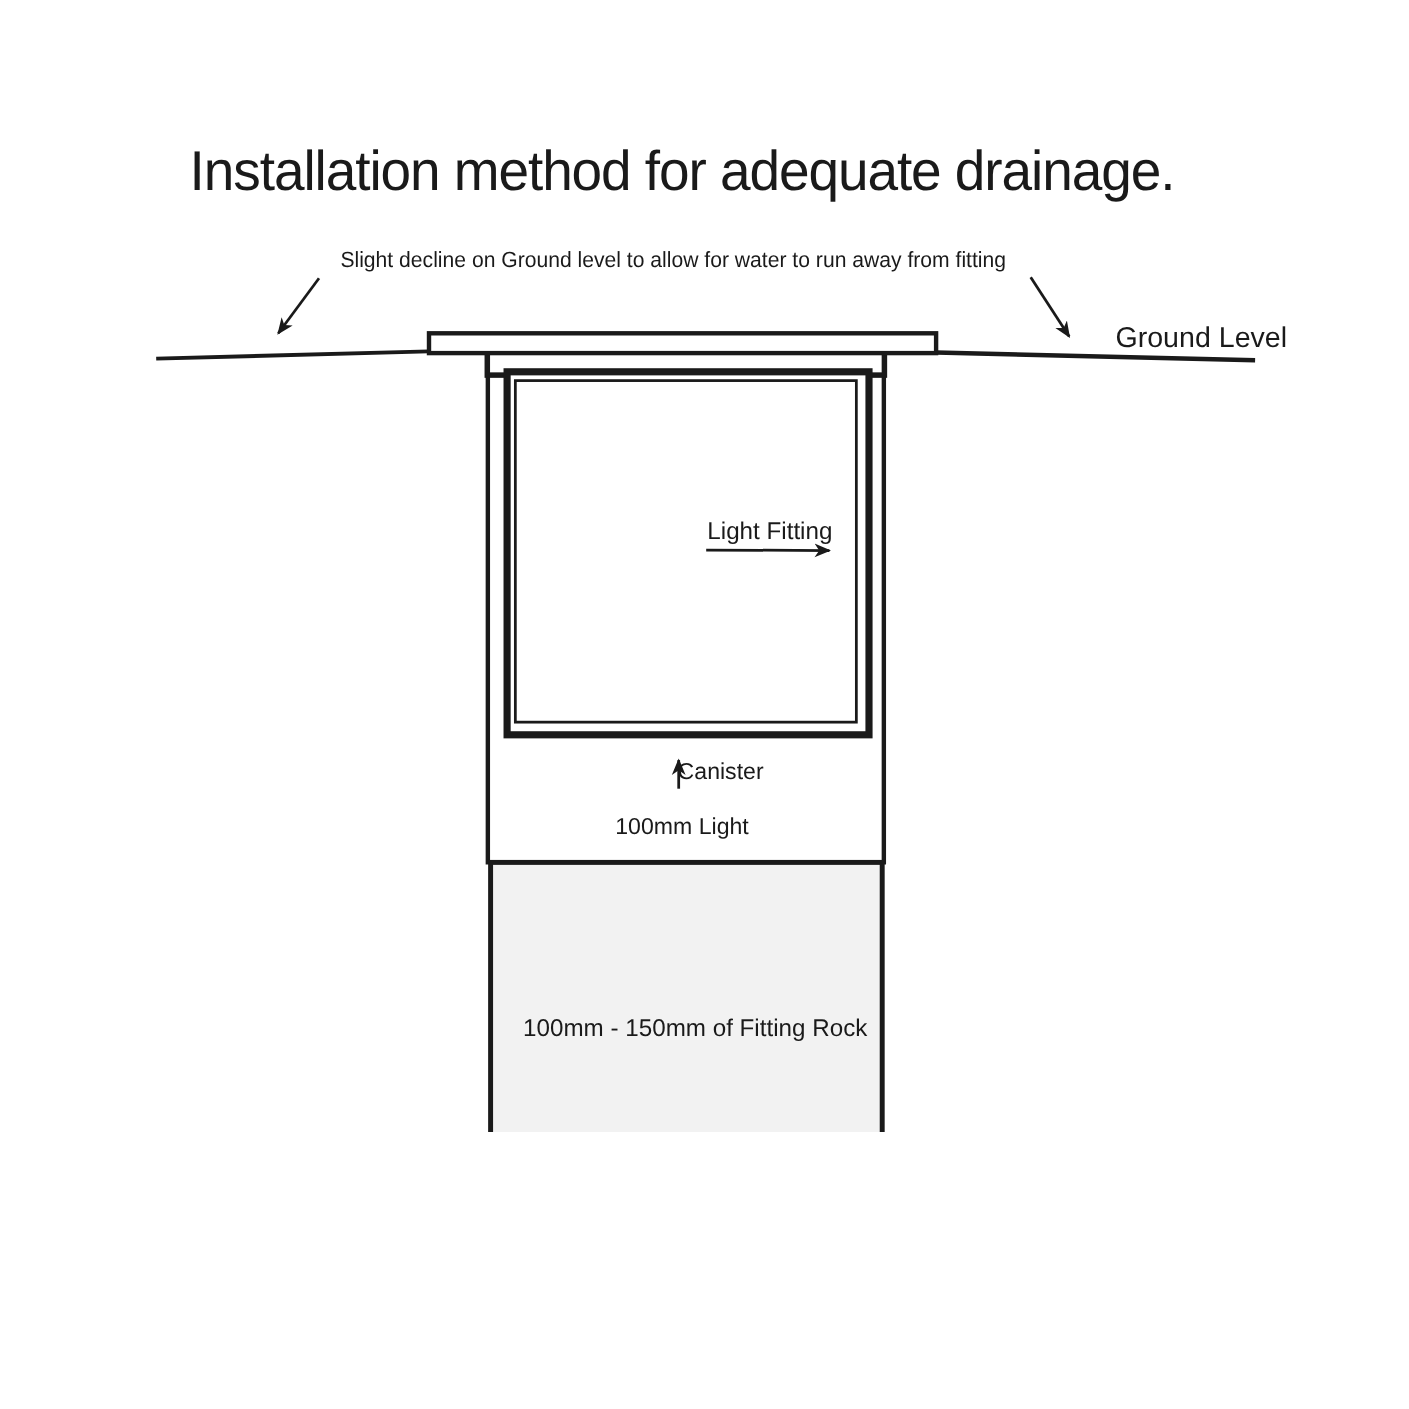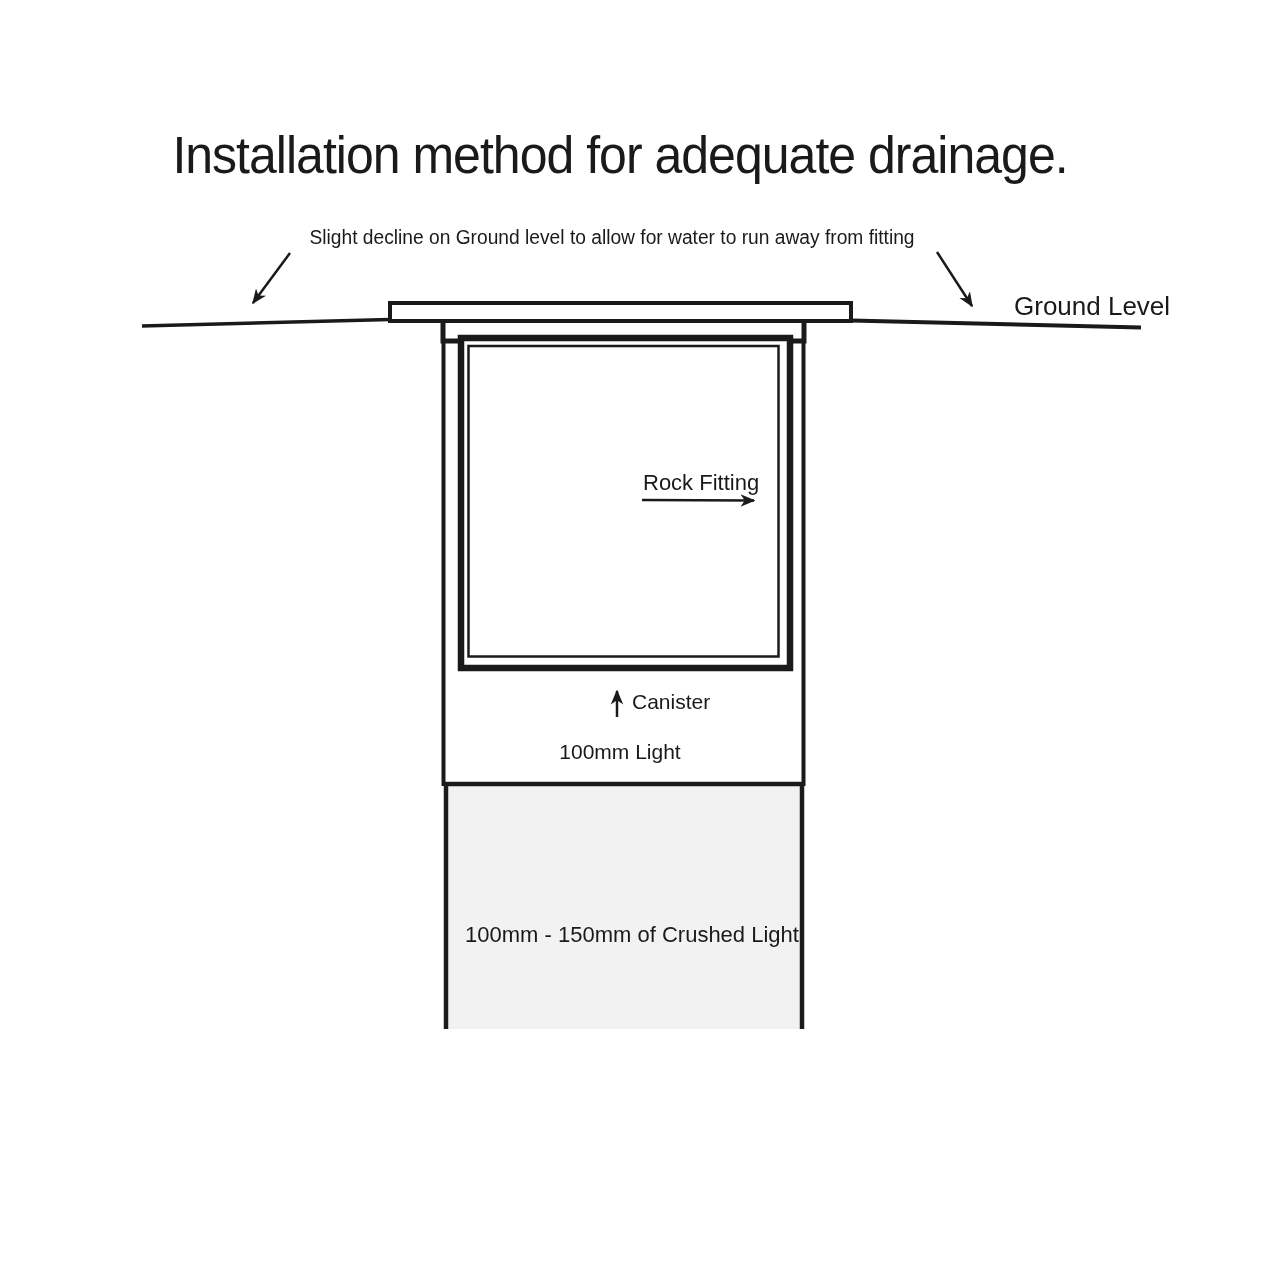--- a/index.html
+++ b/index.html
@@ -29,21 +29,21 @@
     font-size:51px;
     letter-spacing:-1px;
   }
   .subtitle{
     left:612px;top:226px;
     transform:translateX(-50%) scaleX(0.96);
     font-size:20px;
   }
   .ground-level{left:1014px;top:292px;font-size:26px;}
   .light-fitting{left:643px;top:471px;font-size:22px;}
-  .canister-label{left:632px;top:690px;font-size:21px;}
+  .canister-label{left:616px;top:690px;font-size:21px;}
   .space-label{left:620px;top:740px;transform:translateX(-50%);font-size:21px;}
   .rock-label{left:632px;top:923px;transform:translateX(-50%);font-size:22px;}
 </style>
 </head>
 <body>
 
 <div class="stage">
 
   <svg width="1281" height="1281" viewBox="0 0 1281 1281" fill="none" stroke-linecap="butt">
     <defs>
@@ -73,21 +73,21 @@
     <path d="M642,500 L754,500.5" stroke="var(--ink)" stroke-width="2.5" marker-end="url(#ah)"></path>
     <path d="M617,717 L617,691" stroke="var(--ink)" stroke-width="2.5" marker-end="url(#ah)"></path>
   </svg>
 
   <div class="label title">Installation method for adequate drainage.</div>
 
   <div class="label subtitle">Slight decline on Ground level to allow for water to run away from fitting</div>
 
   <div class="label ground-level">Ground Level</div>
 
-  <div class="label light-fitting">Rock Fitting</div>
+  <div class="label light-fitting">Light Fitting</div>
 
   <div class="label canister-label">Canister</div>
 
   <div class="label space-label">100mm Light</div>
 
-  <div class="label rock-label">100mm - 150mm of Crushed Light</div>
+  <div class="label rock-label">100mm - 150mm of Fitting Rock</div>
 
 </div>
 
 </body></html>

